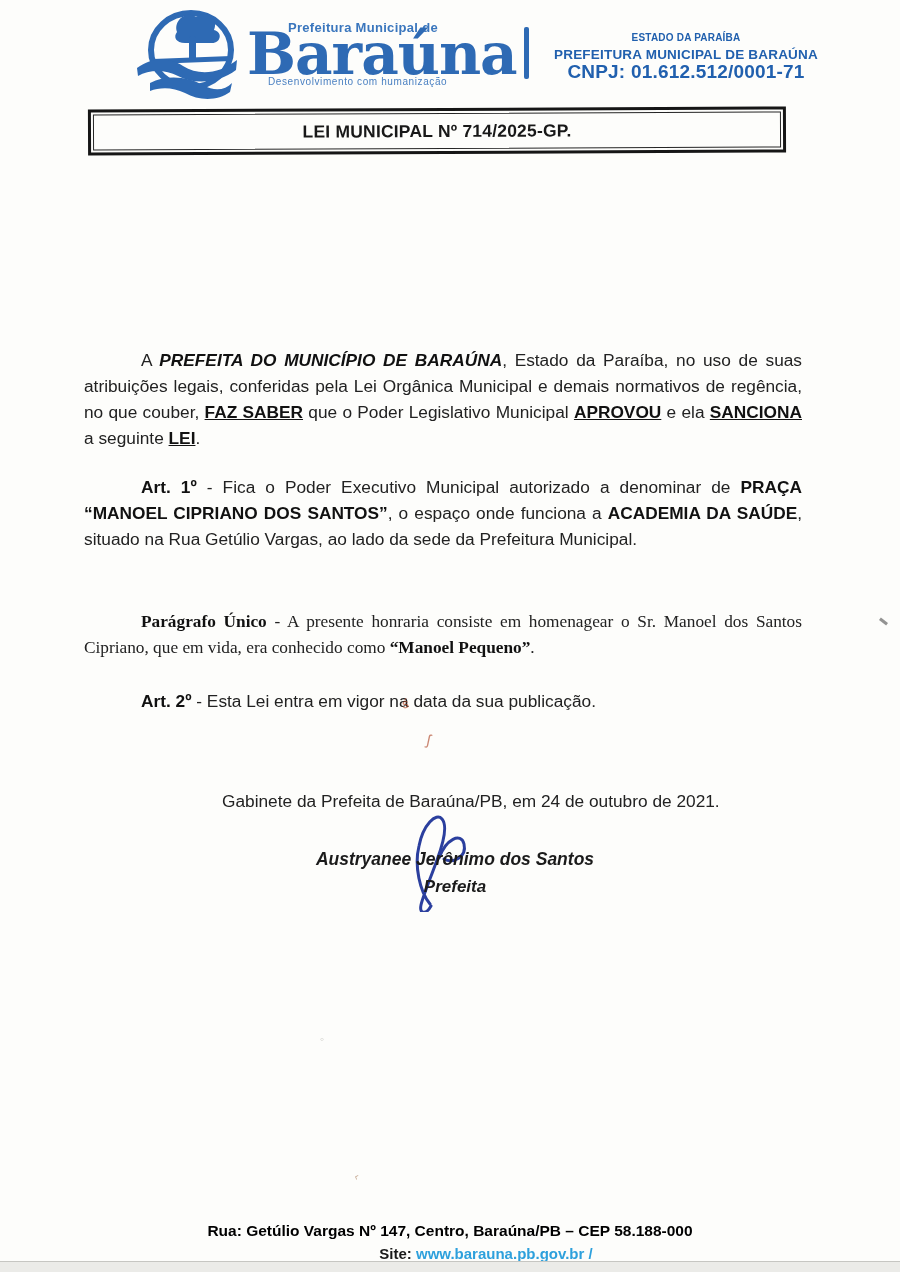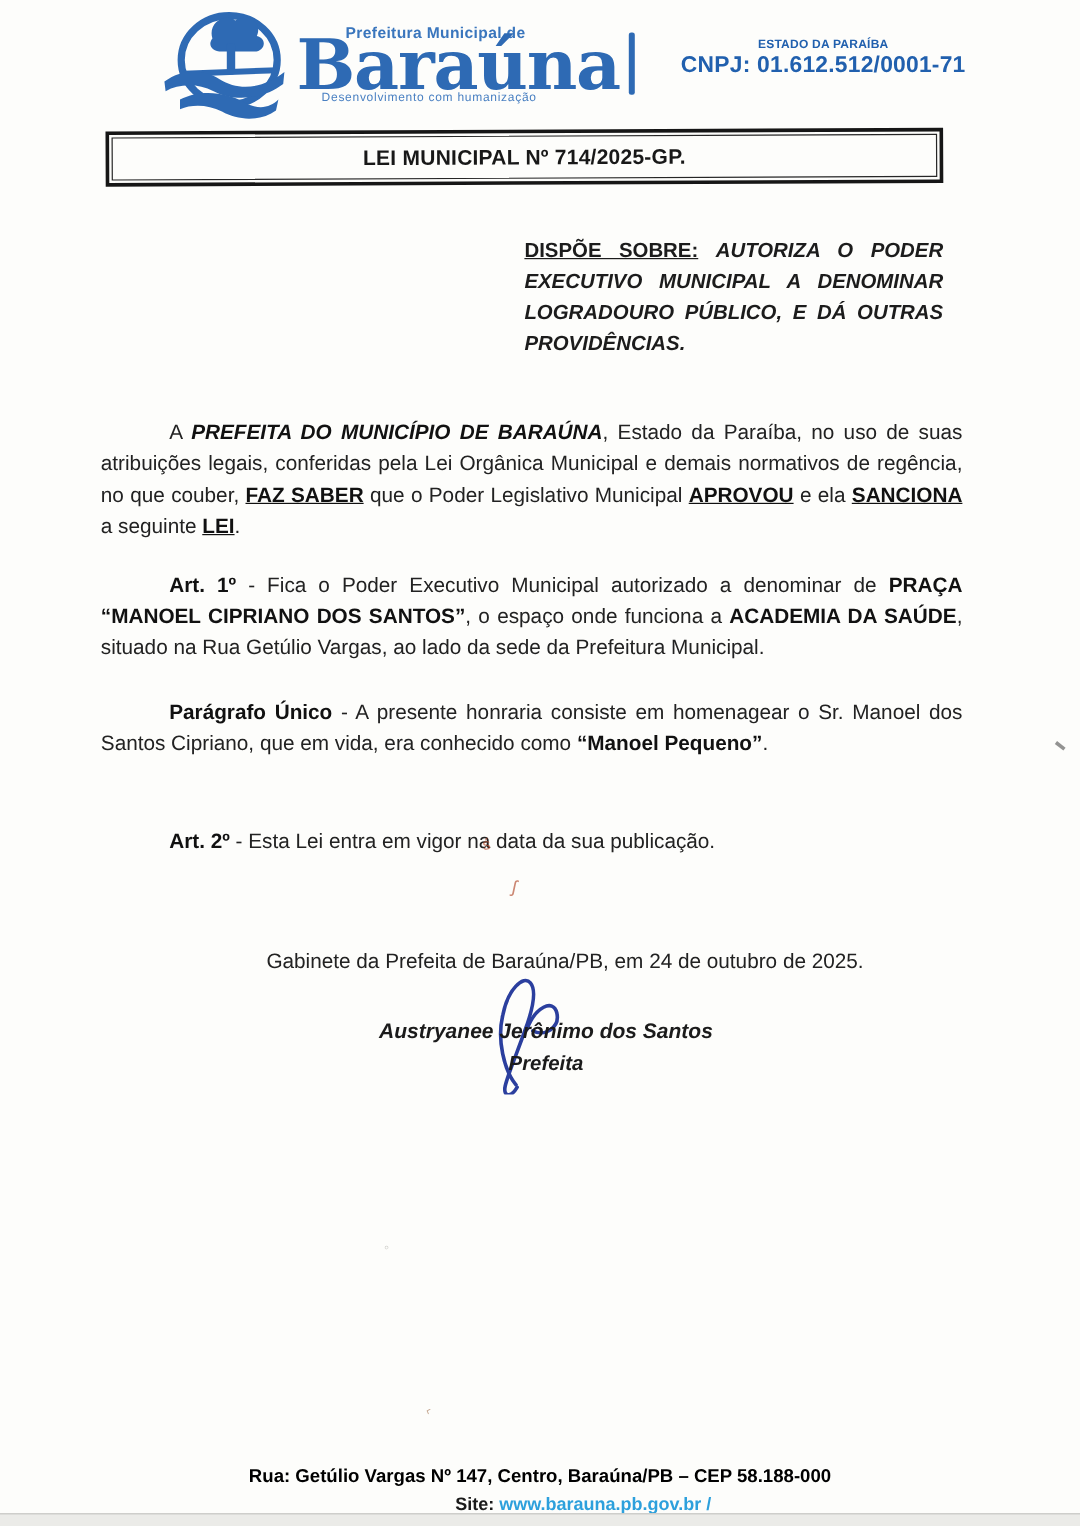--- a/index.html
+++ b/index.html
@@ -35,21 +35,21 @@
   
   .para{position:absolute;left:84px;width:718px;font-size:17.3px;line-height:25.8px;
     text-align:justify;color:#222;}
   .para.indent{text-indent:57px;}
   .para.noj{text-align:left;}
   .b{font-weight:bold;color:#111;}
   .bi{font-weight:bold;font-style:italic;color:#111;}
   .bu{font-weight:bold;text-decoration:underline;color:#111;margin-top:23px;}
   .p-preamble{top:331px;}
   .p-art1{top:458px;}
-  .p-pu{top:564px;}
+  .p-pu{top:592px;font-family:Liberation Serif, serif;}
   .p-art2{top:672px;}
   .p-art3{top:718px;}
   .p-gab{top:772px;padding-left:138px;text-indent:0;width:640px;text-align:left;}
   
   .sig-name{position:absolute;left:305px;top:849px;width:300px;text-align:center;
     font-weight:bold;font-style:italic;font-size:17.5px;color:#1b1b1b;}
   .sig-role{position:absolute;left:305px;top:877px;width:300px;text-align:center;
     font-weight:bold;font-style:italic;font-size:17px;color:#1b1b1b;}
   .sig-ink{position:absolute;left:392px;top:808px;width:95px;height:104px;}
   
@@ -87,40 +87,40 @@
           <path d="M17,75 C34,66 56,69 70,77 C82,84 92,82 99,75 L97,84 C85,93 66,93 52,85 C40,79 27,79 17,83 Z"></path>
         </g>
       </svg>
     </span>
     <div class="brand-top">Prefeitura Municipal de</div>
     <div class="brand">Baraúna</div>
     <div class="brand-tagline">Desenvolvimento com humanização</div>
     <div class="header-divider"></div>
     <div class="org-block">
       <div class="org-line1">ESTADO DA PARAÍBA</div>
+      <div class="org-line2">PREFEITURA MUNICIPAL DE BARAÚNA</div>
       <div class="org-line3">CNPJ: 01.612.512/0001-71</div>
     </div>
   </div>
 
   <div class="title-box">
     <div class="title-box-inner">LEI MUNICIPAL Nº 714/2025-GP.</div>
   </div>
 
-  <p class="ementa"><span class="lbl">DISPÕE SOBRE:</span> <span class="txt">AUTORIZA O PODER EXECUTIVO MUNICIPAL A DENOMINAR LOGRADOURO PÚBLICO, E DÁ OUTRAS PROVIDÊNCIAS.</span></p>
 
   <p class="para indent p-preamble"><span>A </span><span class="bi">PREFEITA DO MUNICÍPIO DE BARAÚNA</span><span>, Estado da Paraíba, no uso de suas atribuições legais, conferidas pela Lei Orgânica Municipal e demais normativos de regência, no que couber, </span><span class="bu">FAZ SABER</span><span> que o Poder Legislativo Municipal </span><span class="bu">APROVOU</span><span> e ela </span><span class="bu">SANCIONA</span><span> a seguinte </span><span class="bu">LEI</span><span>.</span></p>
 
   <p class="para indent p-art1"><span class="b">Art. 1º</span><span> - Fica o Poder Executivo Municipal autorizado a denominar de </span><span class="b">PRAÇA “MANOEL CIPRIANO DOS SANTOS”</span><span>, o espaço onde funciona a </span><span class="b">ACADEMIA DA SAÚDE</span><span>, situado na Rua Getúlio Vargas, ao lado da sede da Prefeitura Municipal.</span></p>
 
   <p class="para indent p-pu"><span class="b">Parágrafo Único</span><span> - A presente honraria consiste em homenagear o Sr. Manoel dos Santos Cipriano, que em vida, era conhecido como </span><span class="b">“Manoel Pequeno”</span><span>.</span></p>
 
   <p class="para indent noj p-art2"><span class="b">Art. 2º</span><span> - Esta Lei entra em vigor na data da sua publicação.</span></p>
 
 
-  <p class="para noj p-gab">Gabinete da Prefeita de Baraúna/PB, em 24 de outubro de 2025.</p>
+  <p class="para noj p-gab">Gabinete da Prefeita de Baraúna/PB, em 24 de outubro de 2021.</p>
 
   <div>
     <span class="sig-ink">
       <svg viewBox="0 0 95 104" width="95" height="104" aria-hidden="true">
         <g fill="none" stroke="#2b3f9e" stroke-width="3" stroke-linecap="round">
           <path d="M38,96 C28,84 22,58 27,38 C31,17 44,4 50,11 C56,18 51,36 45,52 C39,69 31,88 29,97 C27,106 34,107 39,98"></path>
           <path d="M47,50 C54,31 69,24 72,36 C75,49 61,56 52,51"></path>
         </g>
       </svg>
     </span>

